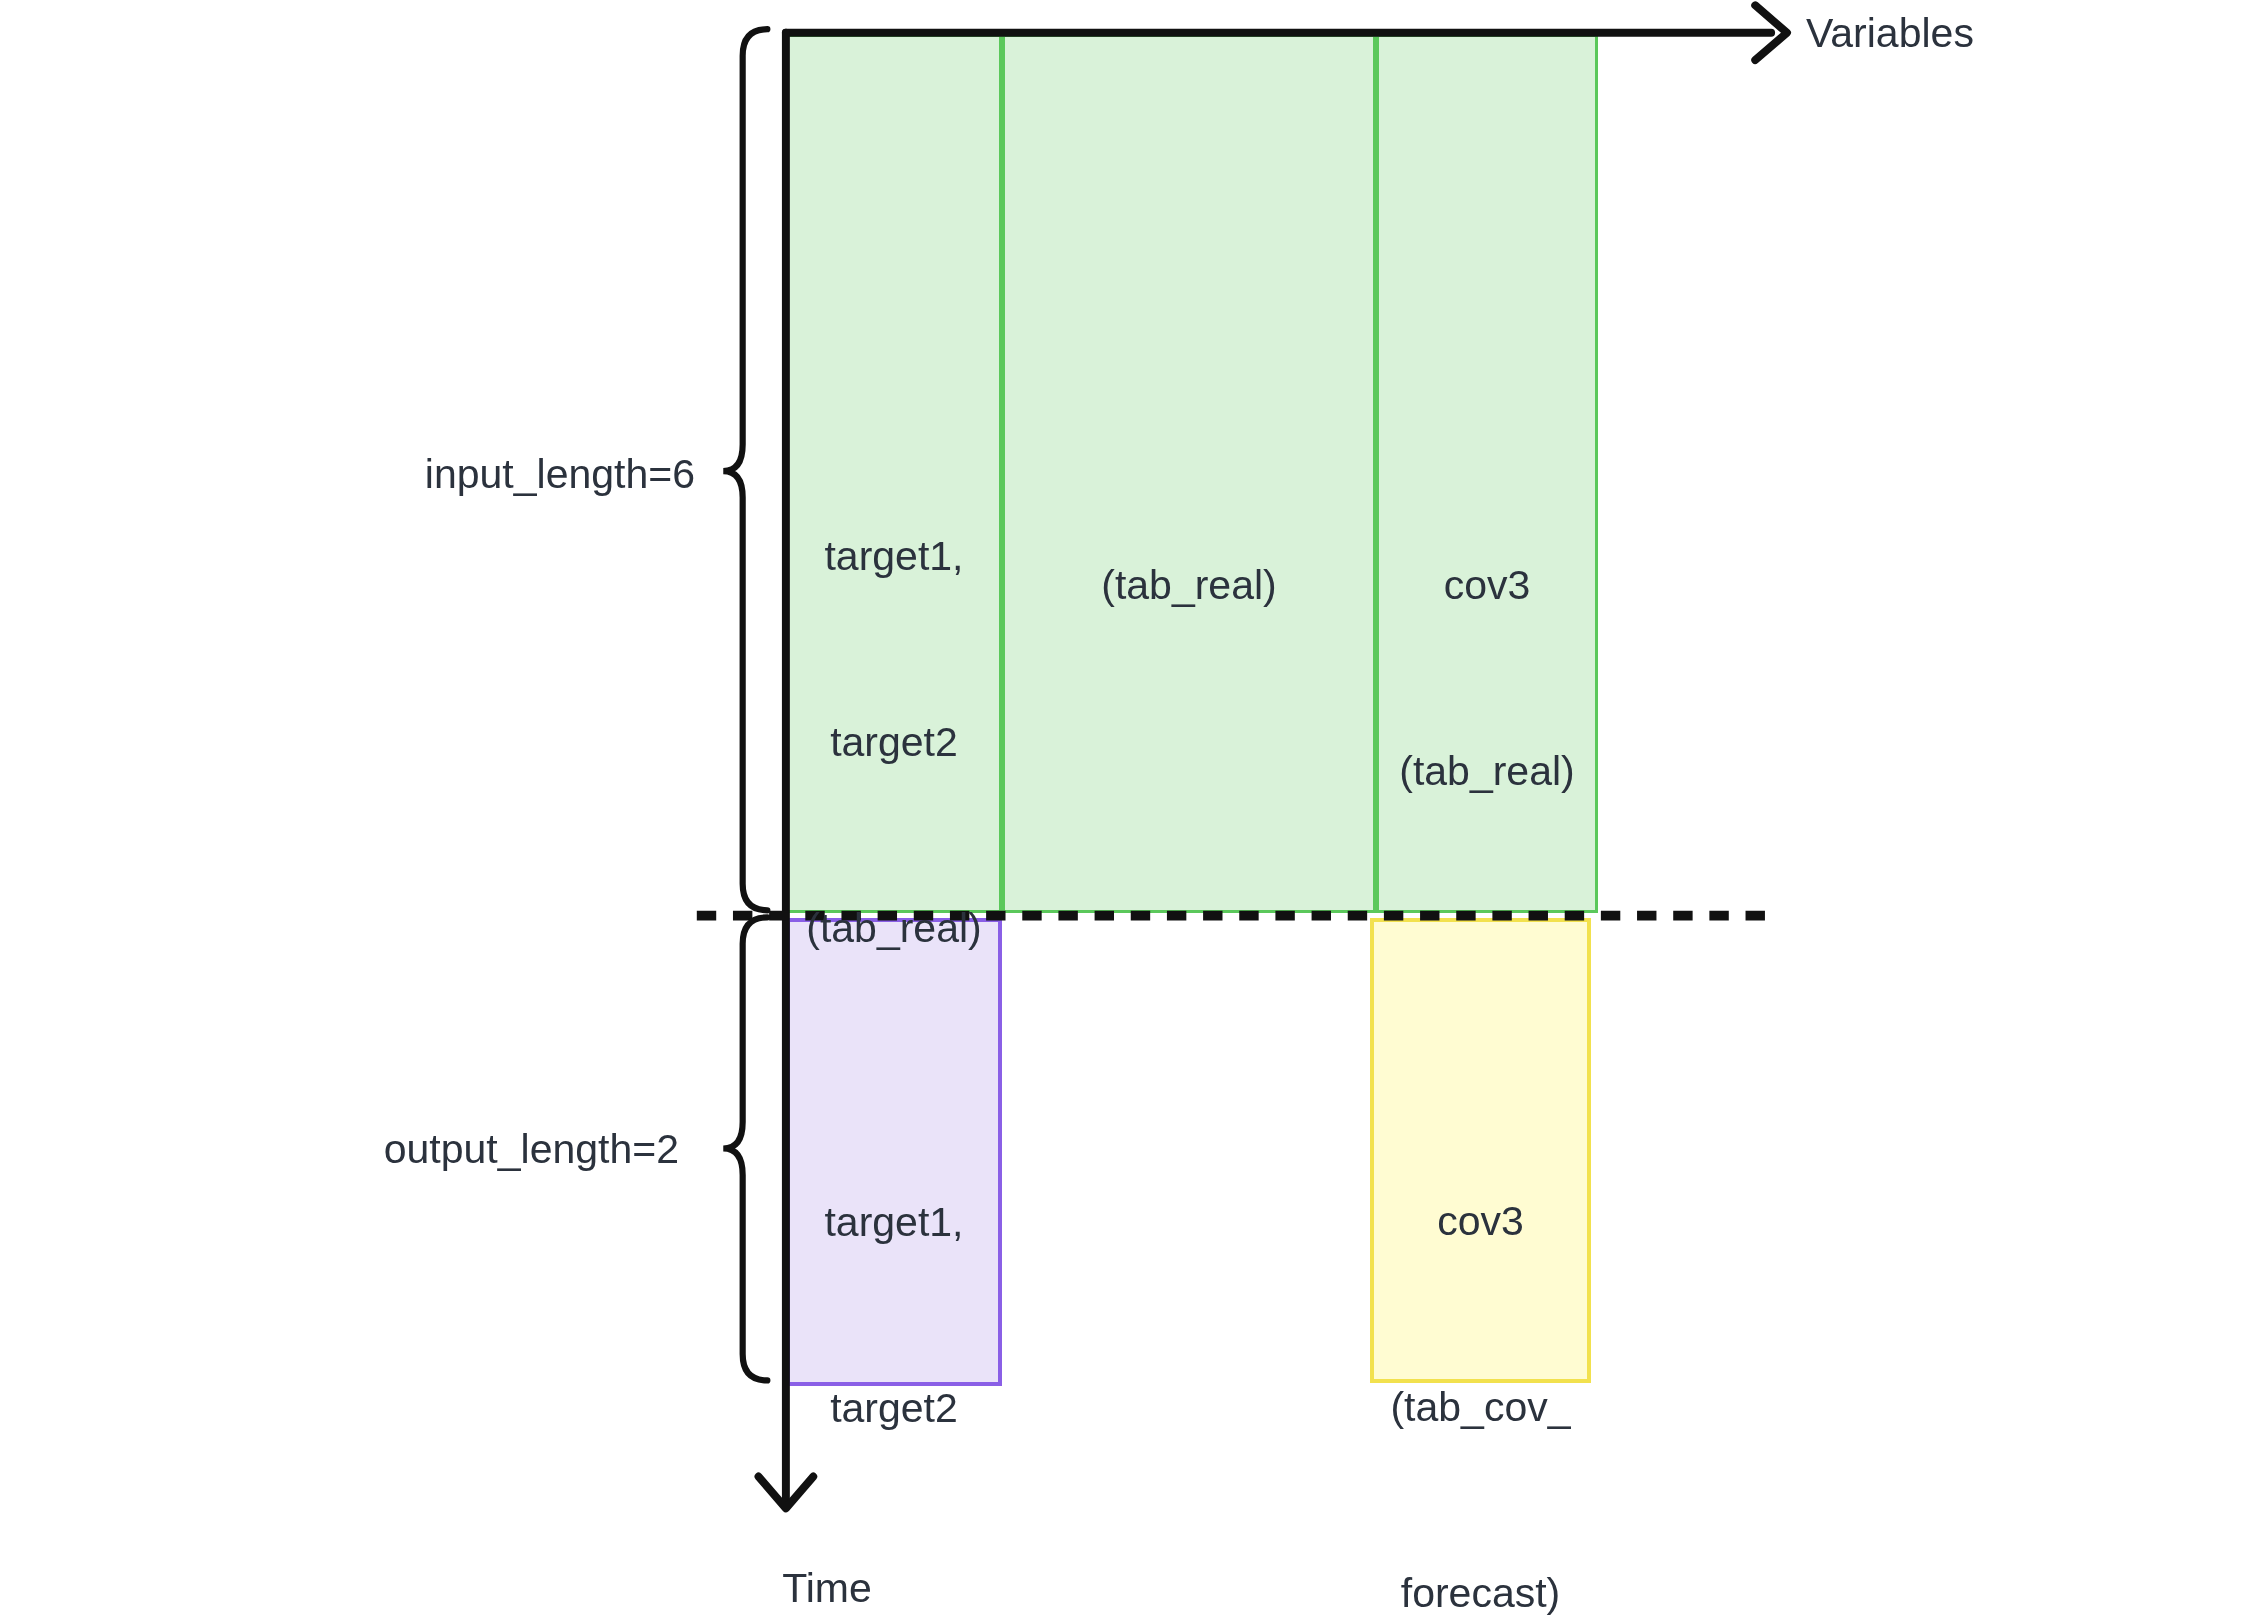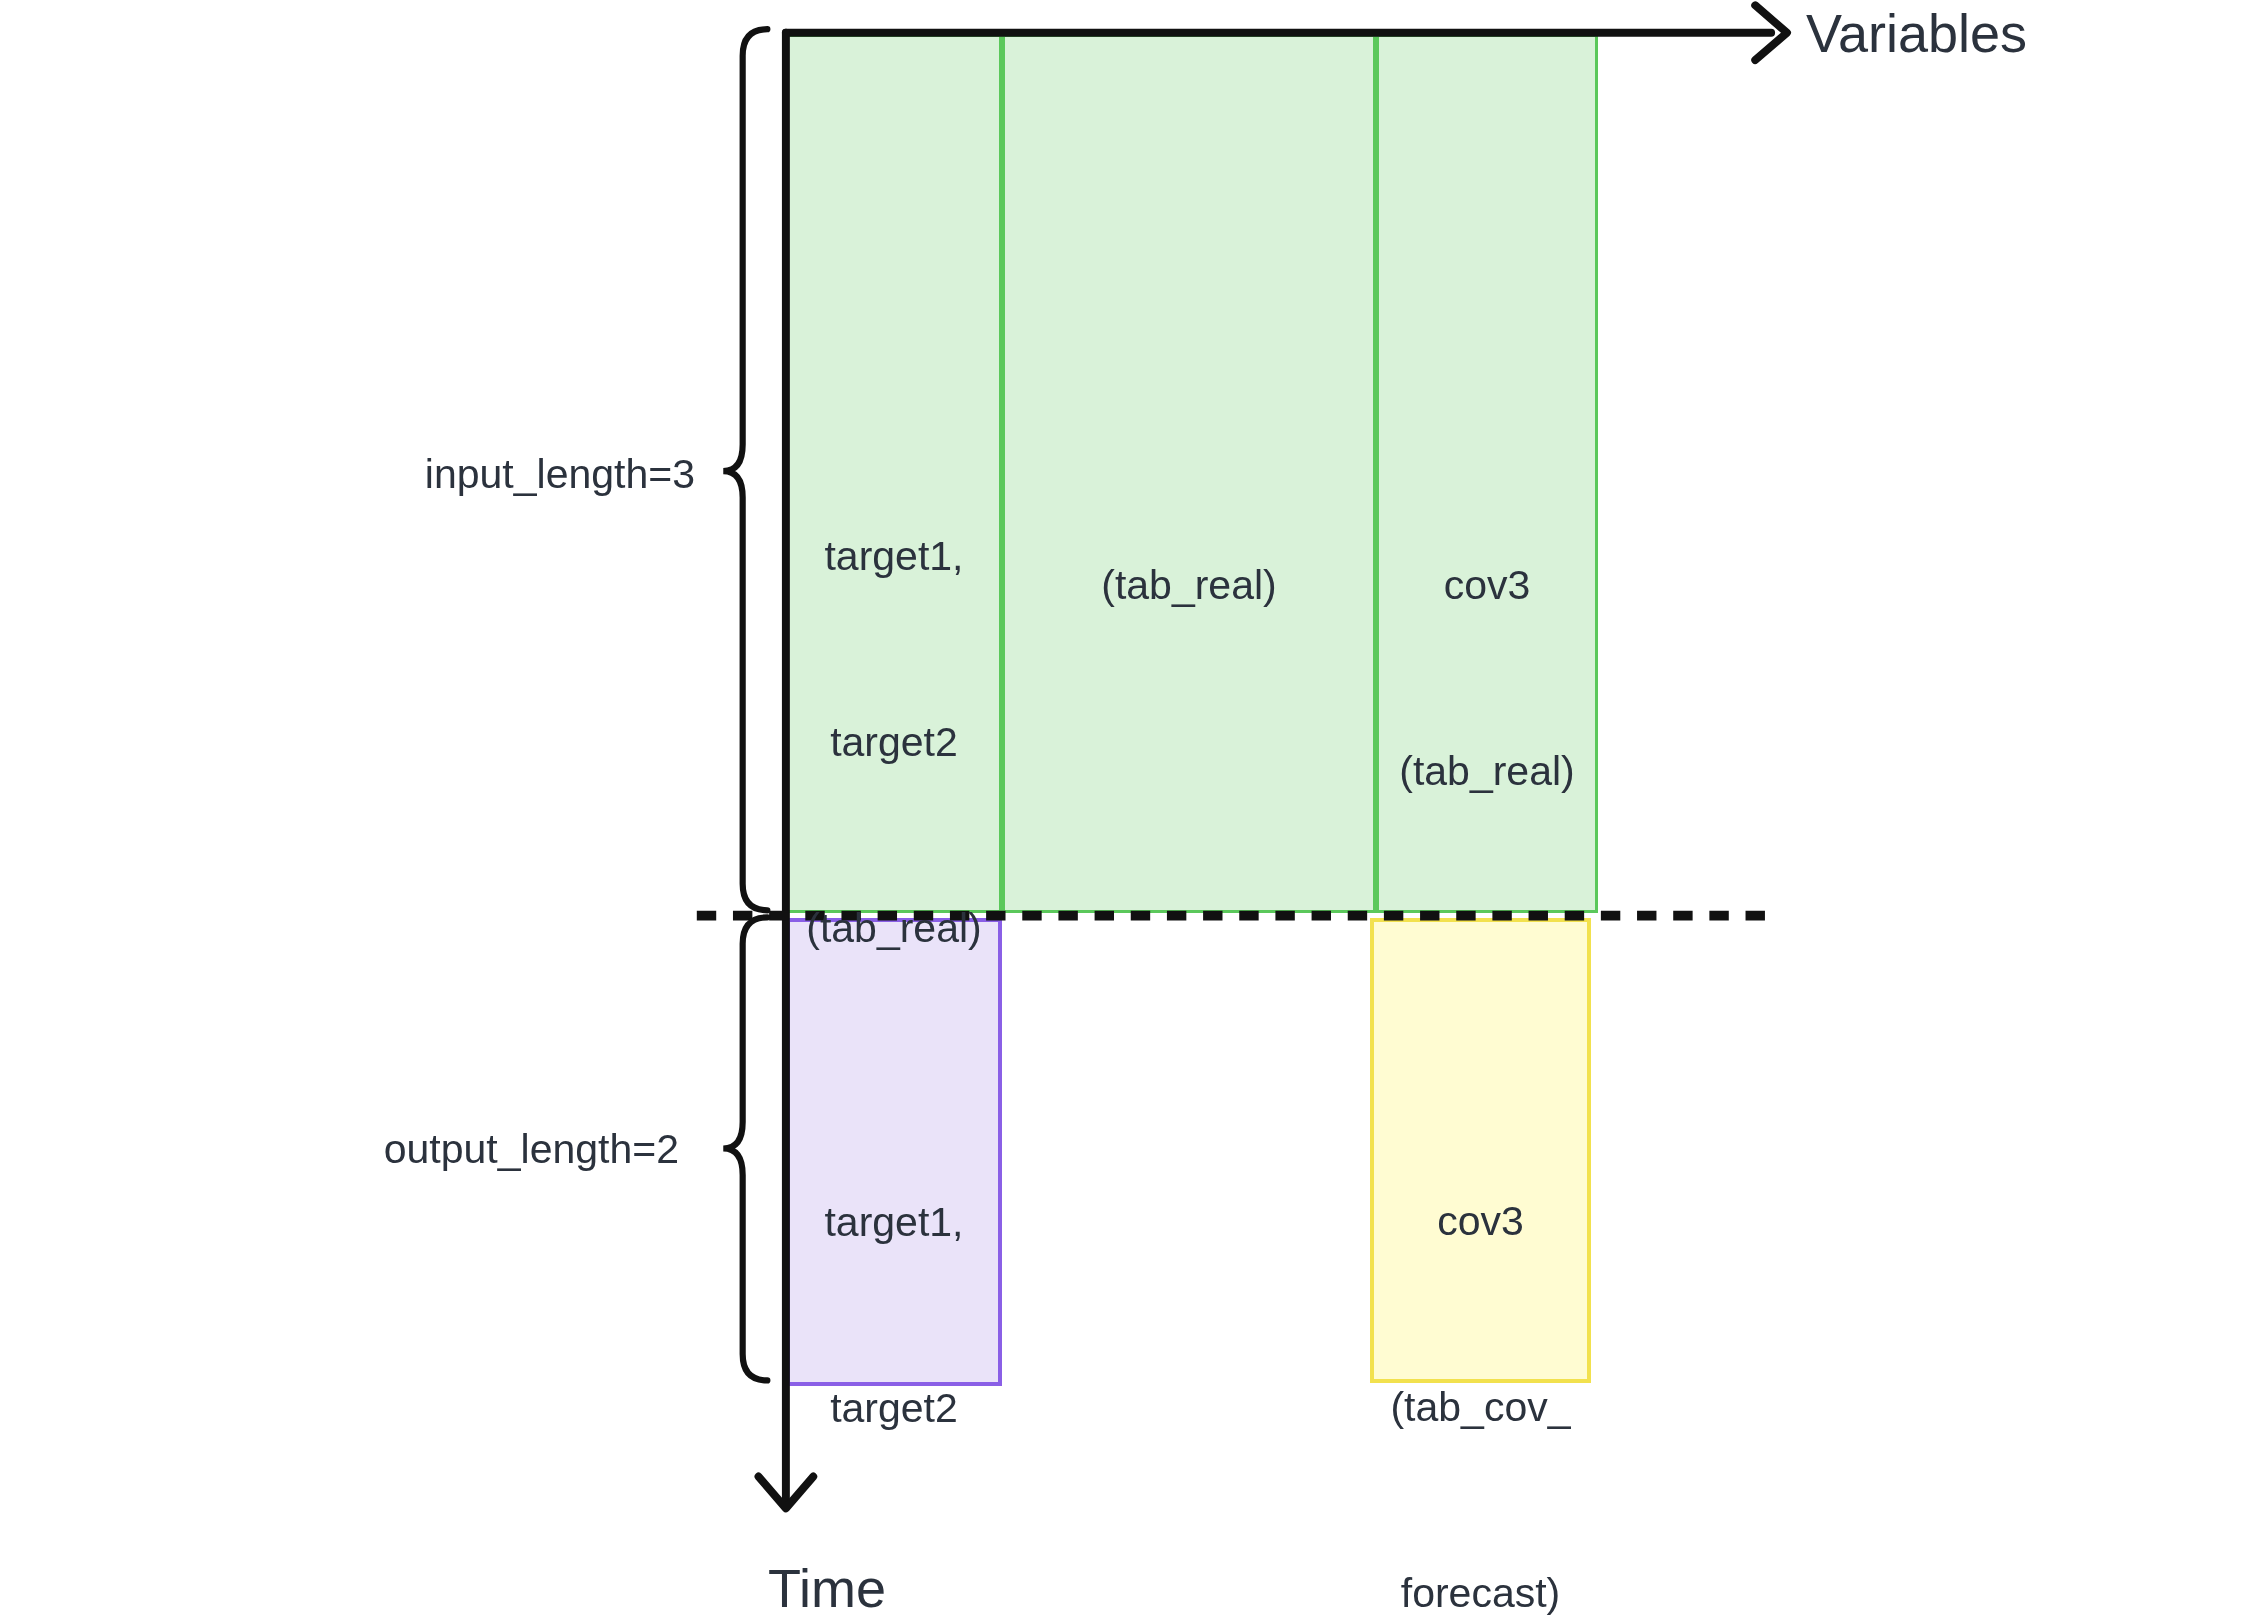--- a/index.html
+++ b/index.html
@@ -51,21 +51,21 @@
     position: absolute;
     font-size: 41px;
     line-height: 48px;
     color: #2b323d;
     text-align: right;
     white-space: nowrap;
     transform: translateY(-50%);
   }
   .axis-label {
     position: absolute;
-    font-size: 54px;
+    font-size: 41px;
     line-height: 48px;
     color: #2b323d;
     white-space: nowrap;
   }
   #variables-label {
     left: 1806px;
     top: 33px;
     transform: translateY(-50%);
   }
   #time-label {
@@ -116,20 +116,20 @@
   <div class="box-label" style="left:786px; top:1067px; width:216px;">
     <div>target1,</div>
     <div>target2</div>
   </div>
   <div class="box-label" style="left:1370px; top:1066px; width:221px;">
     <div>cov3</div>
     <div>(tab_cov_</div>
     <div>forecast)</div>
   </div>
 
-  <div class="side-label" style="right:1563px; top:474px;">input_length=3</div>
+  <div class="side-label" style="right:1563px; top:474px;">input_length=6</div>
   <div class="side-label" style="right:1579px; top:1149px;text-align:right;">output_length=2</div>
 
   <div id="variables-label" class="axis-label">Variables</div>
   <div id="time-label" class="axis-label">Time</div>
 
 </div>
 
 
 </body></html>

